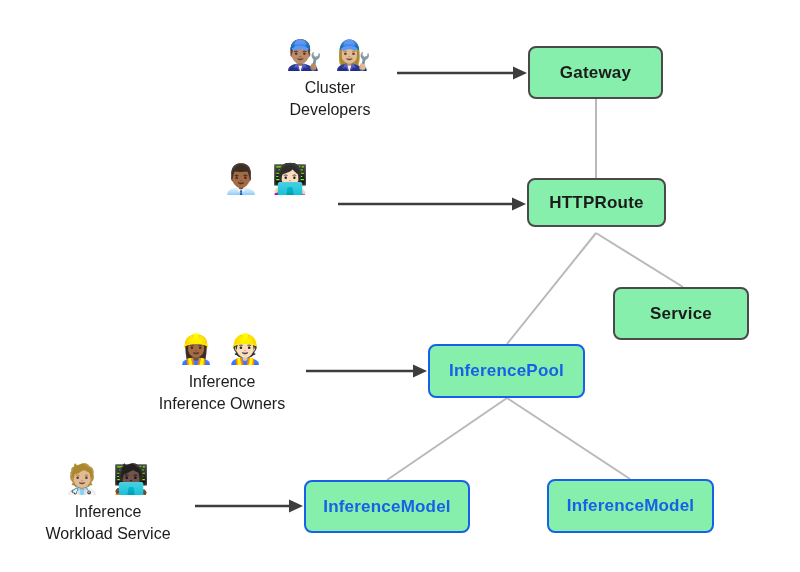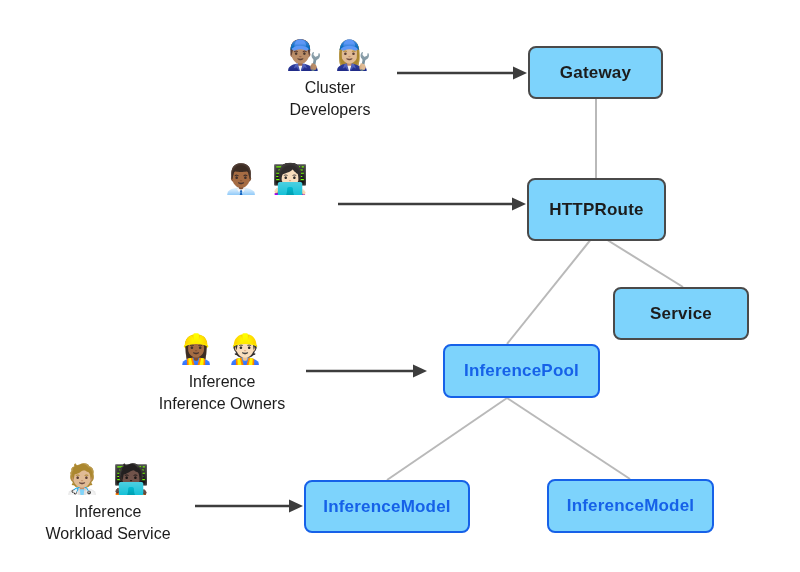--- a/index.html
+++ b/index.html
@@ -30,21 +30,21 @@
     stroke: var(--arrow-color, #3d3d3d);
     stroke-width: 2.4;
   }
   .arrow polygon {
     fill: var(--arrow-color, #3d3d3d);
     stroke: none;
   }
   .node {
     position: absolute;
     z-index: 2;
-    background: #7dd3fc;
+    background: #86efac;
     border-radius: 8px;
     display: flex;
     align-items: center;
     justify-content: center;
     font-weight: 700;
     font-size: 17px;
     letter-spacing: 0.2px;
     box-sizing: border-box;
   }
   .node.gray {
@@ -104,29 +104,29 @@
     <g class="arrow">
       <line x1="195" y1="506" x2="291" y2="506"></line>
       <polygon points="303,506 289,499.5 289,512.5"></polygon>
     </g>
   </svg>
 
   <div class="node gray" style="left:528px; top:46px; width:135px; height:53px;">
     <span>Gateway</span>
   </div>
 
-  <div class="node gray" style="left:527px; top:178px; width:139px; height:63px;">
+  <div class="node gray" style="left:527px; top:178px; width:139px; height:49px;">
     <span>HTTPRoute</span>
   </div>
 
   <div class="node gray" style="left:613px; top:287px; width:136px; height:53px;">
     <span>Service</span>
   </div>
 
-  <div class="node blue" style="left:443px; top:344px; width:157px; height:54px;">
+  <div class="node blue" style="left:428px; top:344px; width:157px; height:54px;">
     <span>InferencePool</span>
   </div>
 
   <div class="node blue" style="left:304px; top:480px; width:166px; height:53px;">
     <span>InferenceModel</span>
   </div>
 
   <div class="node blue" style="left:547px; top:479px; width:167px; height:54px;">
     <span>InferenceModel</span>
   </div>

